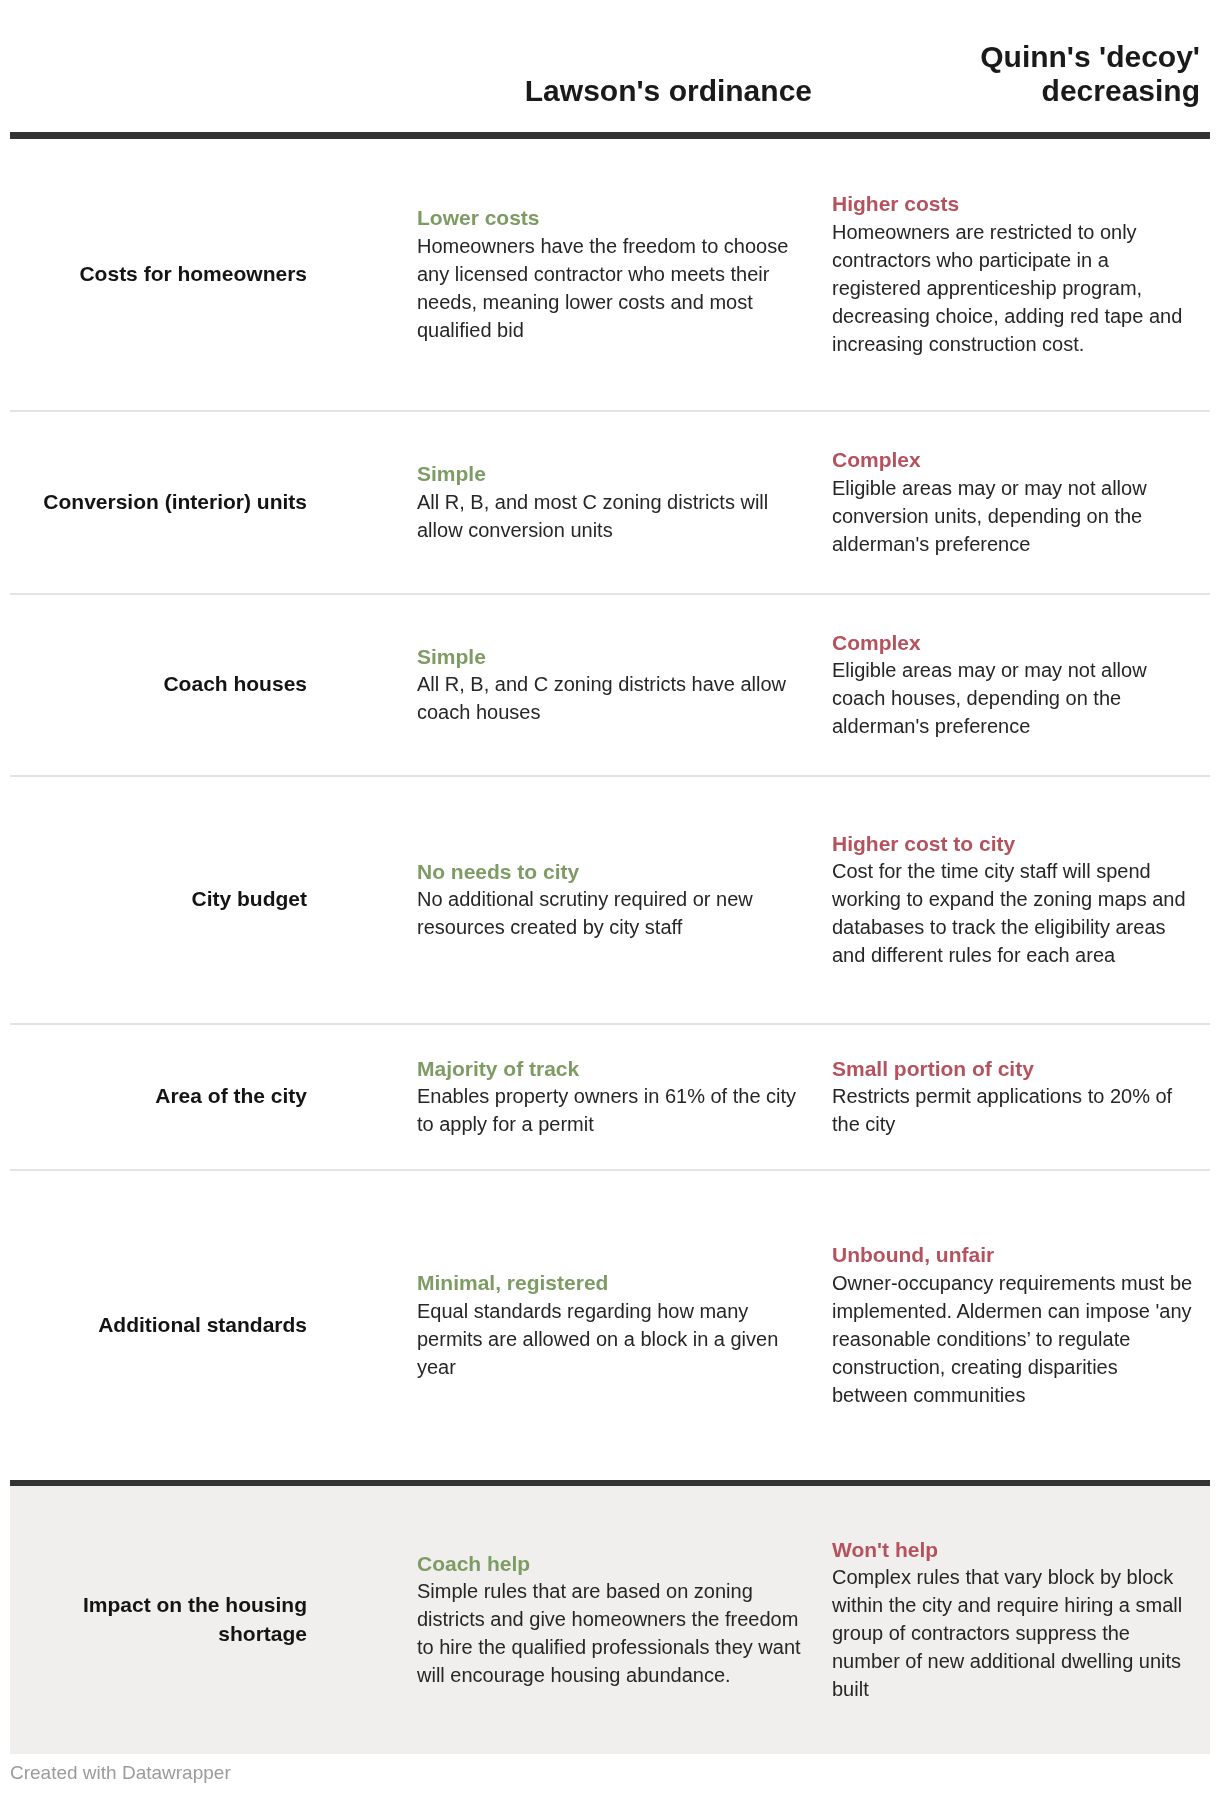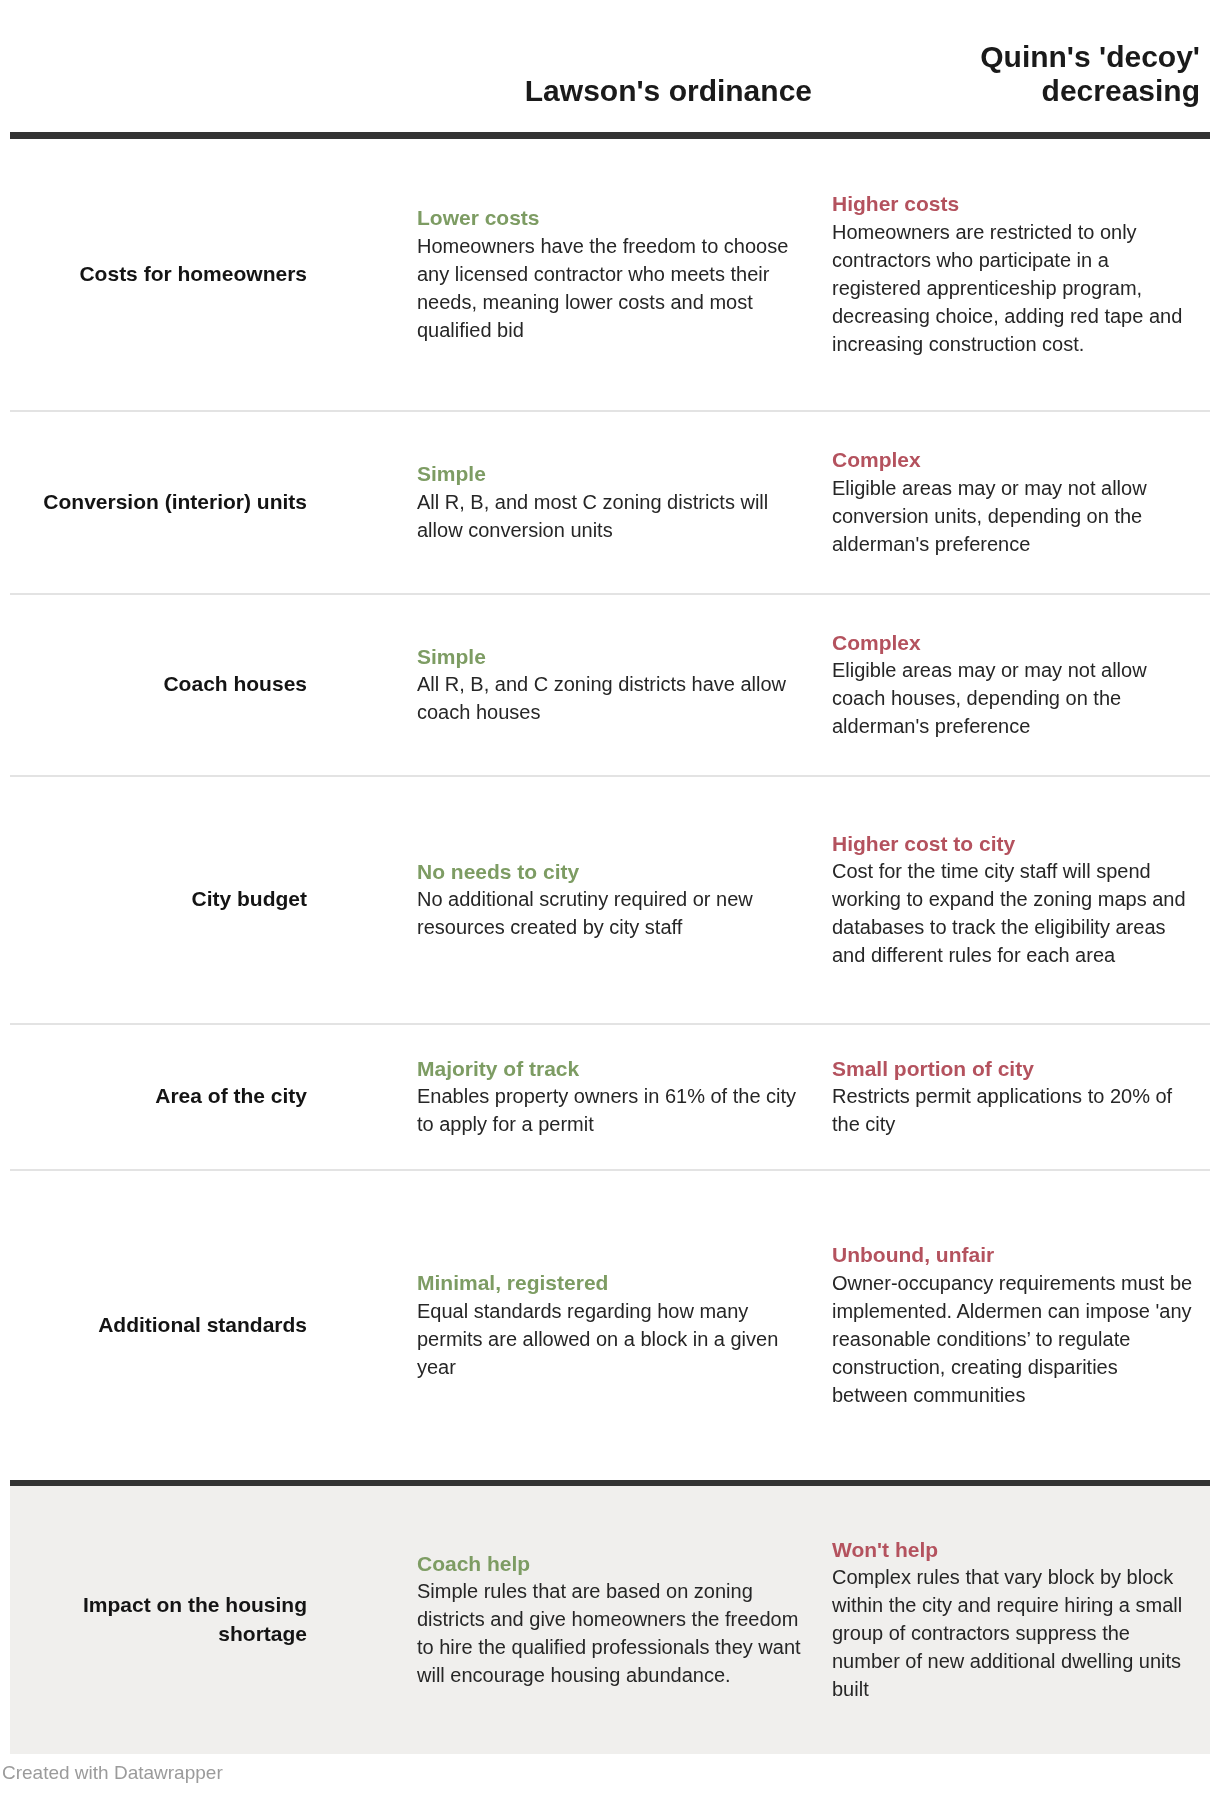--- a/index.html
+++ b/index.html
@@ -71,21 +71,21 @@
   .verdict{
     font-weight:bold;
     font-size:21px;
     line-height:1.33;
   }
   .verdict.positive{color:var(--positive);}
   .verdict.negative{color:var(--negative);}
   .cell-text{color:var(--text);}
   .credit{
     position:absolute;
-    left:2px;
+    left:10px;
     top:1762px;
     font-size:19px;
     color:var(--credit);
   }
 </style>
 </head>
 <body>
 
 <div class="chart-wrap">
   <table>

